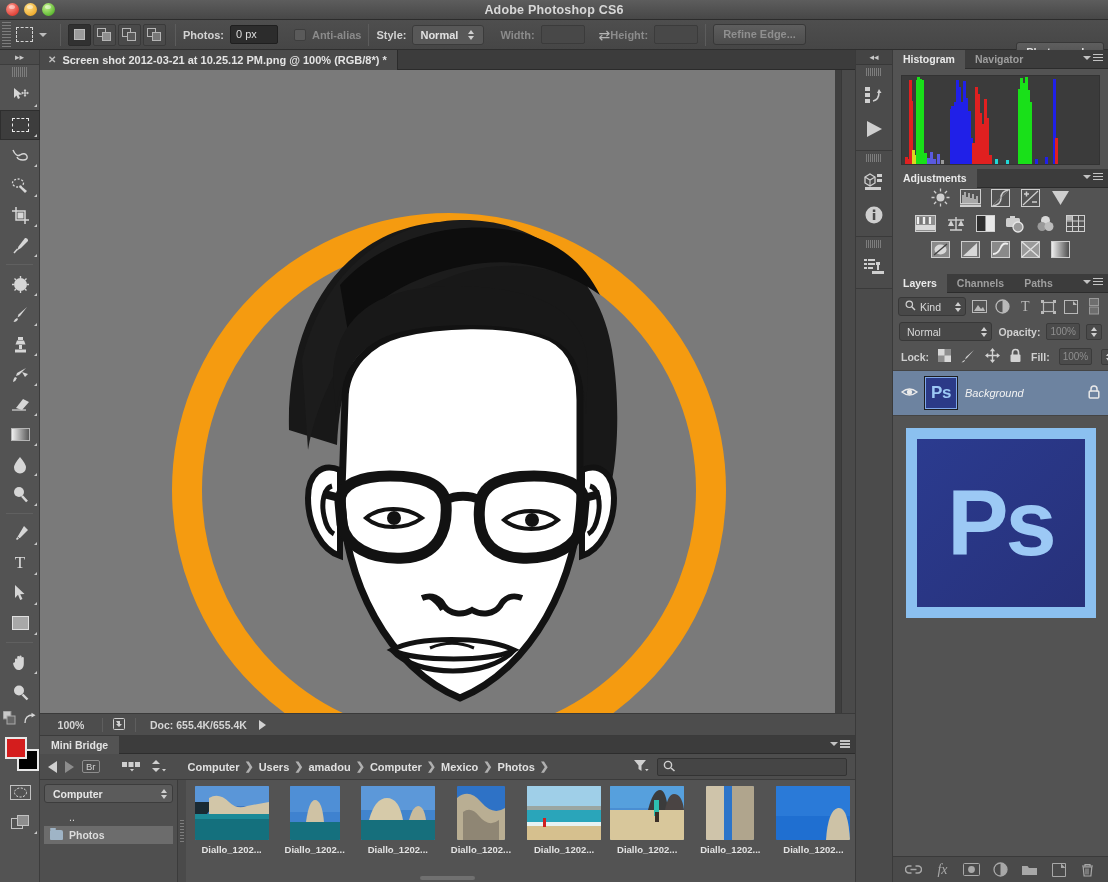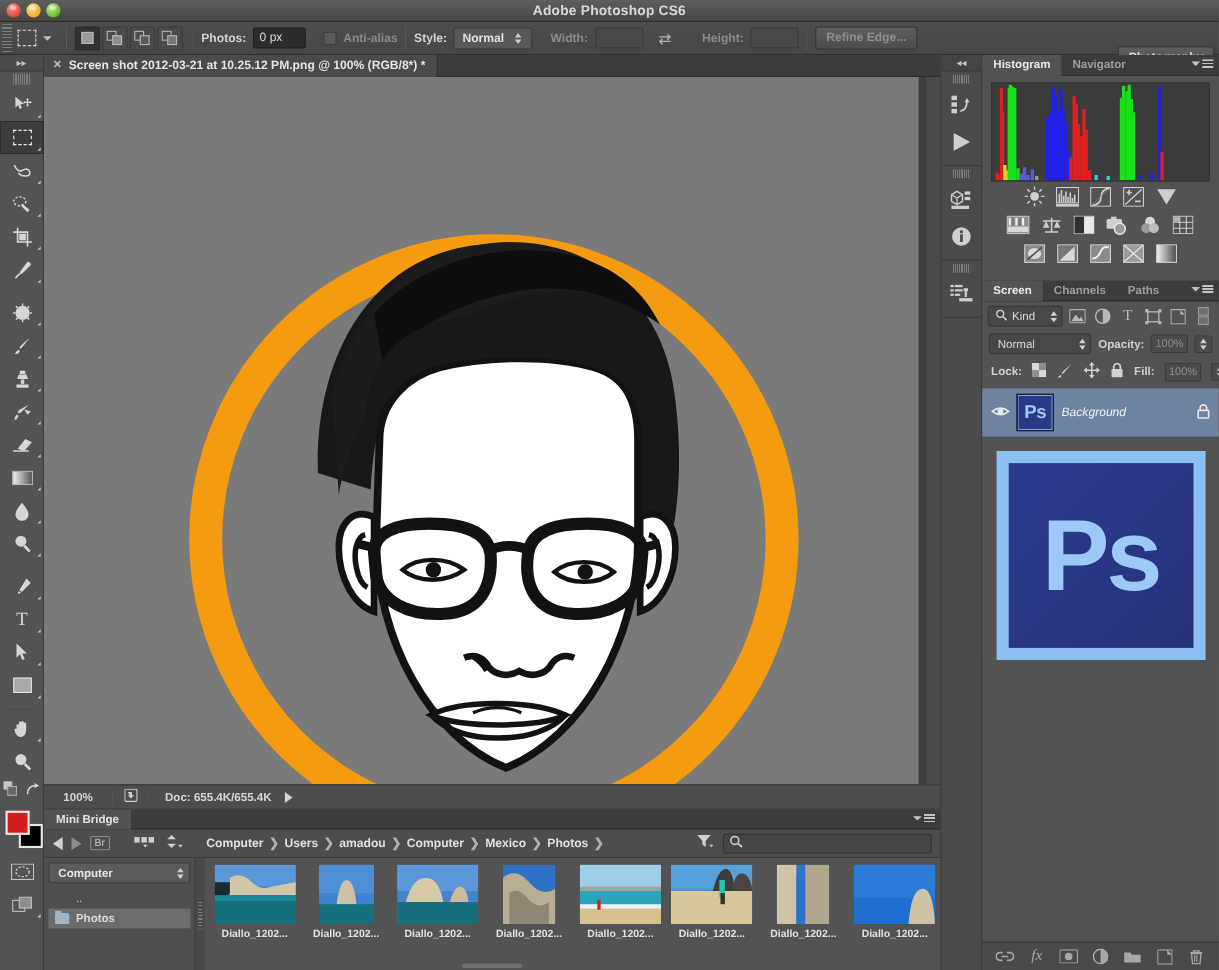--- a/index.html
+++ b/index.html
@@ -323,21 +323,21 @@
     <span class="selectbox" style="width:72px;margin-left:6px;">
       <span>Normal</span>
       <span class="stepper">
           <i class="u"></i>
           <i class="d"></i>
         </span>
     </span>
     <span class="lbl dim" style="margin-left:16px;">Width:</span>
     <span class="field empty" style="width:44px;margin-left:6px;"></span>
     <span class="swap-ico" style="margin-left:14px;">⇄</span>
-    <span class="lbl dim" style="margin-left:28px;">Height:</span>
+    <span class="lbl dim" style="margin-left:0;">Height:</span>
     <span class="field empty" style="width:44px;margin-left:6px;"></span>
     <div class="sep-v"></div>
     <span class="btn dim">Refine Edge...</span>
     <span class="btn workspace" style="position:absolute;right:4px;top:22px;">Photography</span>
   </div>
 
   <div class="toolbar">
     <div class="tb-collapse">▸▸</div>
     <div class="tb-grip"></div>
 
@@ -884,20 +884,27 @@
             <rect x="125" y="14" width="3" height="74" fill="#19e019"></rect>
             <rect x="127" y="26" width="3" height="62" fill="#19e019"></rect>
             <rect x="133" y="83" width="3" height="5" fill="#2020e8"></rect>
             <rect x="143" y="81" width="3" height="7" fill="#2020e8"></rect>
             <rect x="151" y="3" width="3" height="85" fill="#2020e8"></rect>
             <rect x="153" y="62" width="3" height="26" fill="#e02020"></rect>
           </svg>
         </div>
     </div>
 
+    <div class="p-tabbar">
+      <span class="p-tab active">Adjustments</span>
+      <span class="panel-menu">
+        <span class="pm-tri"></span>
+          <span class="pm-lines"></span>
+      </span>
+    </div>
     <div class="p-body">
       <div class="adj-grid">
         <div class="adj-row">
           <span class="adj-ico">
             <svg width="19" height="19" viewBox="0 0 19 19">
                 <circle cx="9.5" cy="9.5" r="4" fill="#cfcfcf"></circle>
                 <path d="M9.5 0.5v3 M9.5 15.5v3 M0.5 9.5h3 M15.5 9.5h3 M3 3 l2.2 2.2 M13.8 13.8 l2.2 2.2 M16 3 l-2.2 2.2 M5.2 13.8 L3 16" stroke="#cfcfcf" stroke-width="1.3"></path>
               </svg>
           </span>
           <span class="adj-ico">
@@ -1011,21 +1018,21 @@
                   </linearGradient>
                 </defs>
                 <rect x="0.5" y="0.5" width="18" height="16" fill="url(#gm)" stroke="#cfcfcf"></rect>
               </svg>
           </span>
         </div>
       </div>
     </div>
 
     <div class="p-tabbar">
-      <span class="p-tab active">Screen</span>
+      <span class="p-tab active">Layers</span>
       <span class="p-tab">Channels</span>
       <span class="p-tab">Paths</span>
       <span class="panel-menu">
         <span class="pm-tri"></span>
           <span class="pm-lines"></span>
       </span>
     </div>
     <div class="p-body">
       <div class="lay-filter">
         <span class="lay-kind">

